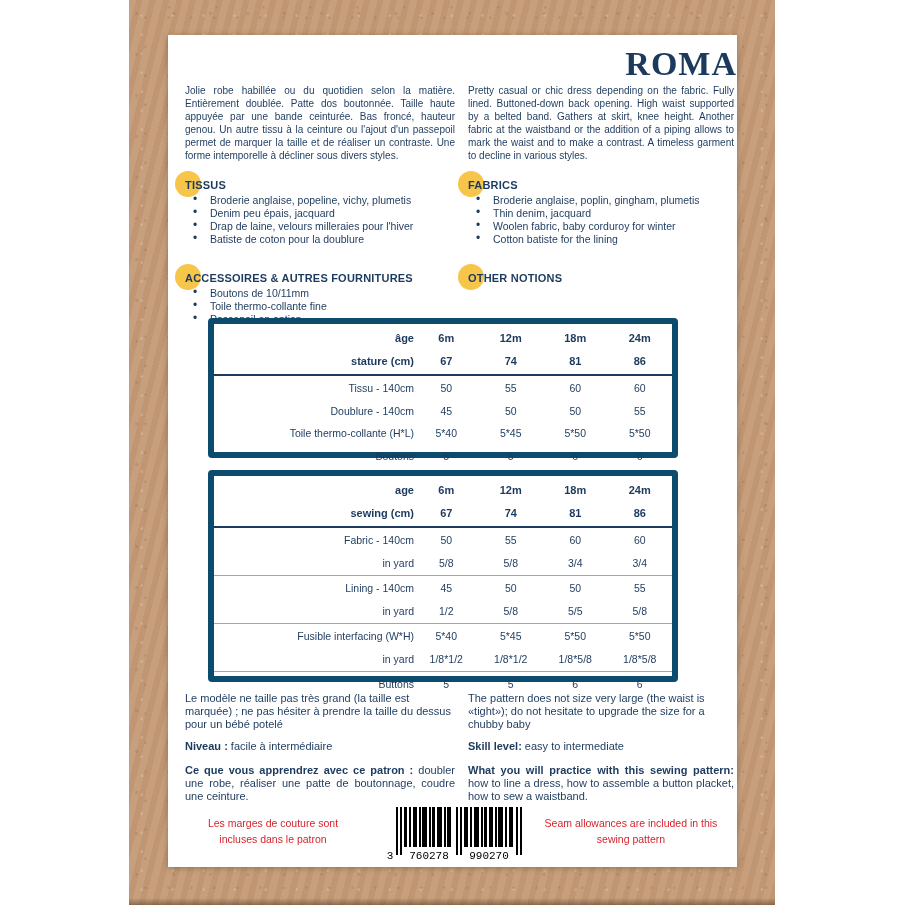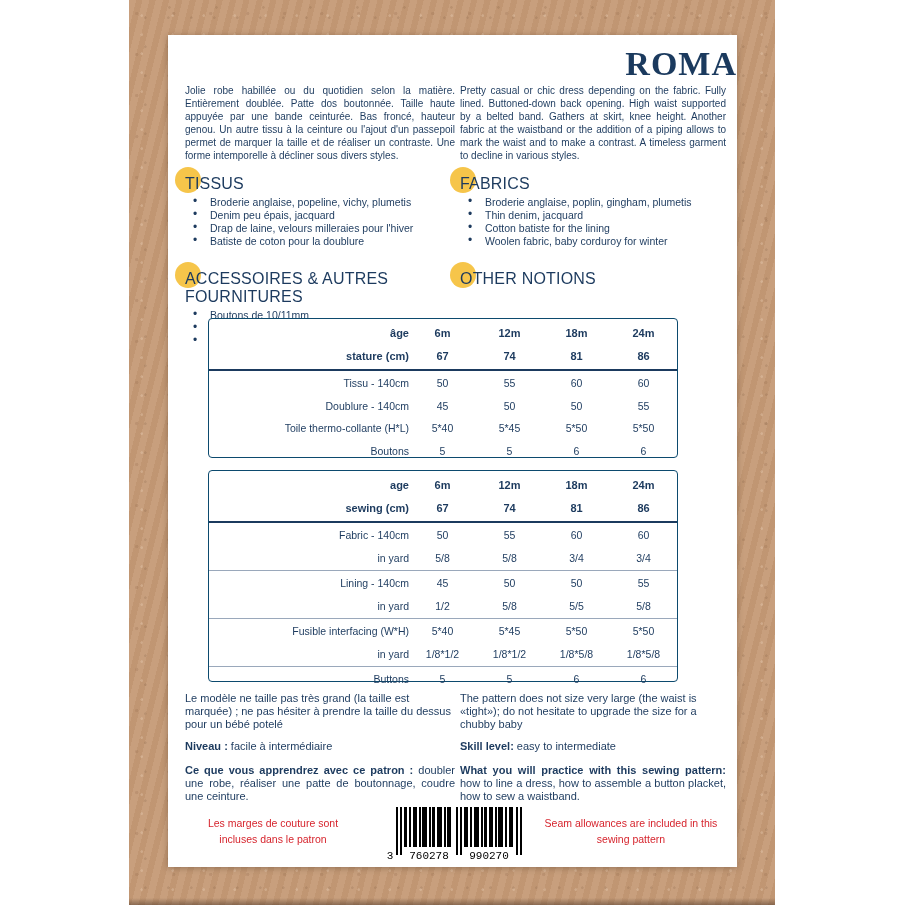--- a/index.html
+++ b/index.html
@@ -27,38 +27,38 @@
   .page{
     position:absolute;left:168px;top:35px;width:569px;height:832px;
     background:#ffffff;box-shadow:0 1px 6px rgba(60,40,25,.35);
   }
   .title{
     position:absolute;top:10px;left:0;width:100%;text-align:right;
     font-family:"Liberation Serif",serif;font-weight:bold;font-size:34px;
     letter-spacing:1px;color:#1b3a5e;
   }
   .col-l{position:absolute;left:17px;width:270px;}
-  .col-r{position:absolute;left:292px;width:266px;}
+  .col-r{position:absolute;left:300px;width:266px;}
   .intro{top:49px;font-size:10px;line-height:13px;text-align:justify;}
   .secs{top:140px;}
   .sec-h{
-    position:relative;display:inline-block;font-size:16px;font-weight:normal;
+    position:relative;display:inline-block;font-size:11px;font-weight:bold;
     letter-spacing:.2px;margin:0 0 2px 0;z-index:0;
   }
   .sec-h::before{
     content:"";position:absolute;left:-10px;top:-8px;width:26px;height:26px;
     border-radius:50%;background:#f6c54a;z-index:-1;
   }
   ul.blist{list-style:none;margin:1px 0 0 0;padding:0;font-size:10.5px;line-height:12.5px;}
   ul.blist li{position:relative;padding-left:25px;margin-bottom:.5px;}
   ul.blist li::before{content:"\2022";position:absolute;left:8px;top:-1px;font-size:12px;}
   .sec-gap{height:22px;}
   
   .sztable{
-    position:absolute;left:40px;width:470px;border:1px solid #0c4a6e;border-radius:4px;
+    position:absolute;left:40px;width:470px;border:6px solid #0c4a6e;border-radius:4px;
     background:#fff;box-sizing:border-box;padding-top:3px;font-size:10.5px;
   }
   .t1{top:283px;height:140px;}
   .t2{top:435px;height:212px;}
   .trow{display:flex;align-items:center;height:22.5px;}
   .trow.hdr{font-weight:bold;font-size:11px;}
   .trow.boldrow{font-weight:normal;}
   .tlabel{width:200px;text-align:right;}
   .tval{flex:1;text-align:center;}
   .thick-sep{border-bottom:2px solid #1b3a5e;margin:2px 0 1px 0;}
@@ -106,22 +106,22 @@
       <li>Toile thermo-collante fine</li>
       <li>Passepoil en option</li>
     </ul>
   </div>
 
   <div class="col-r secs">
     <div class="sec-h">FABRICS</div>
     <ul class="blist">
       <li>Broderie anglaise, poplin, gingham, plumetis</li>
       <li>Thin denim, jacquard</li>
+      <li>Woolen fabric, baby corduroy for winter</li>
       <li>Cotton batiste for the lining</li>
-      <li>Woolen fabric, baby corduroy for winter</li>
     </ul>
     <div class="sec-gap"></div>
     <div class="sec-h">OTHER NOTIONS</div>
   </div>
 
   <div class="sztable t1">
     <div class="trow hdr">
       <span class="tlabel">âge</span>
       <span class="tval">6m</span>
       <span class="tval">12m</span>

